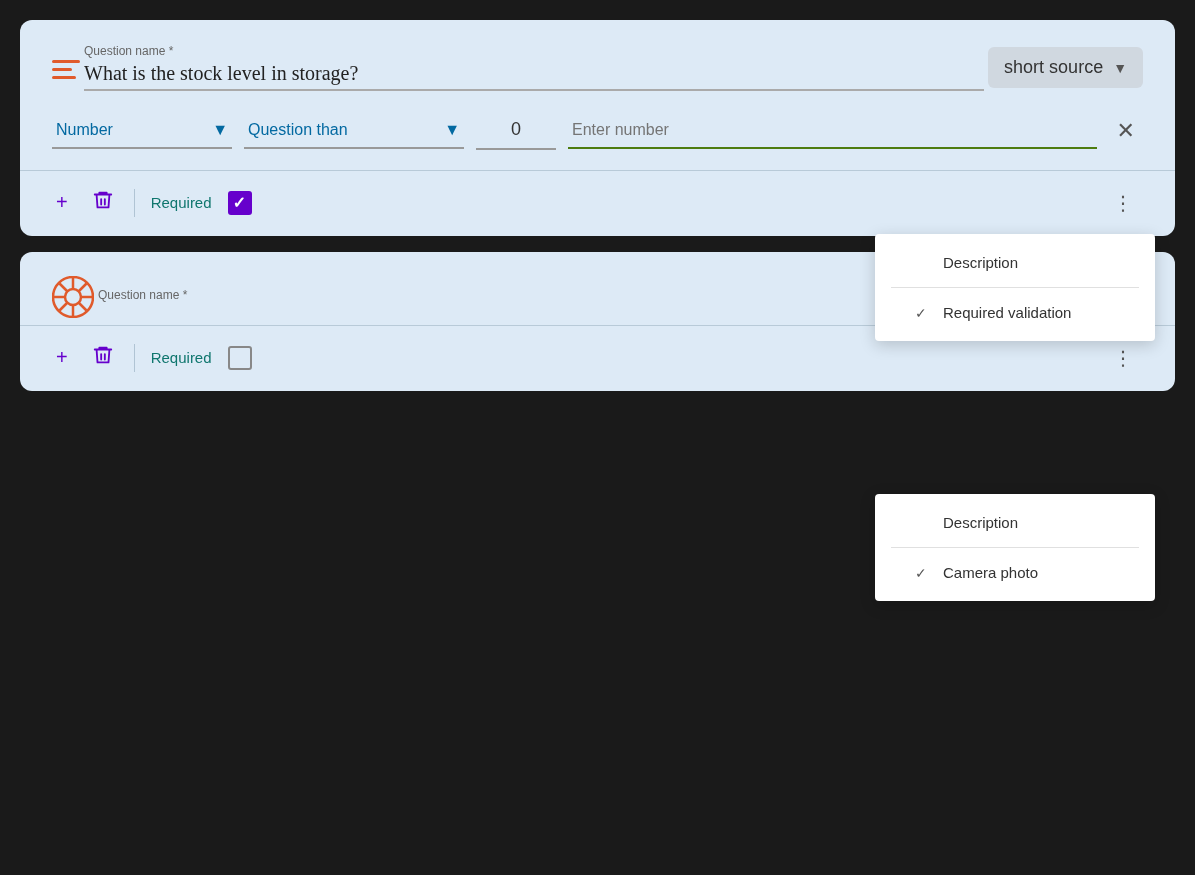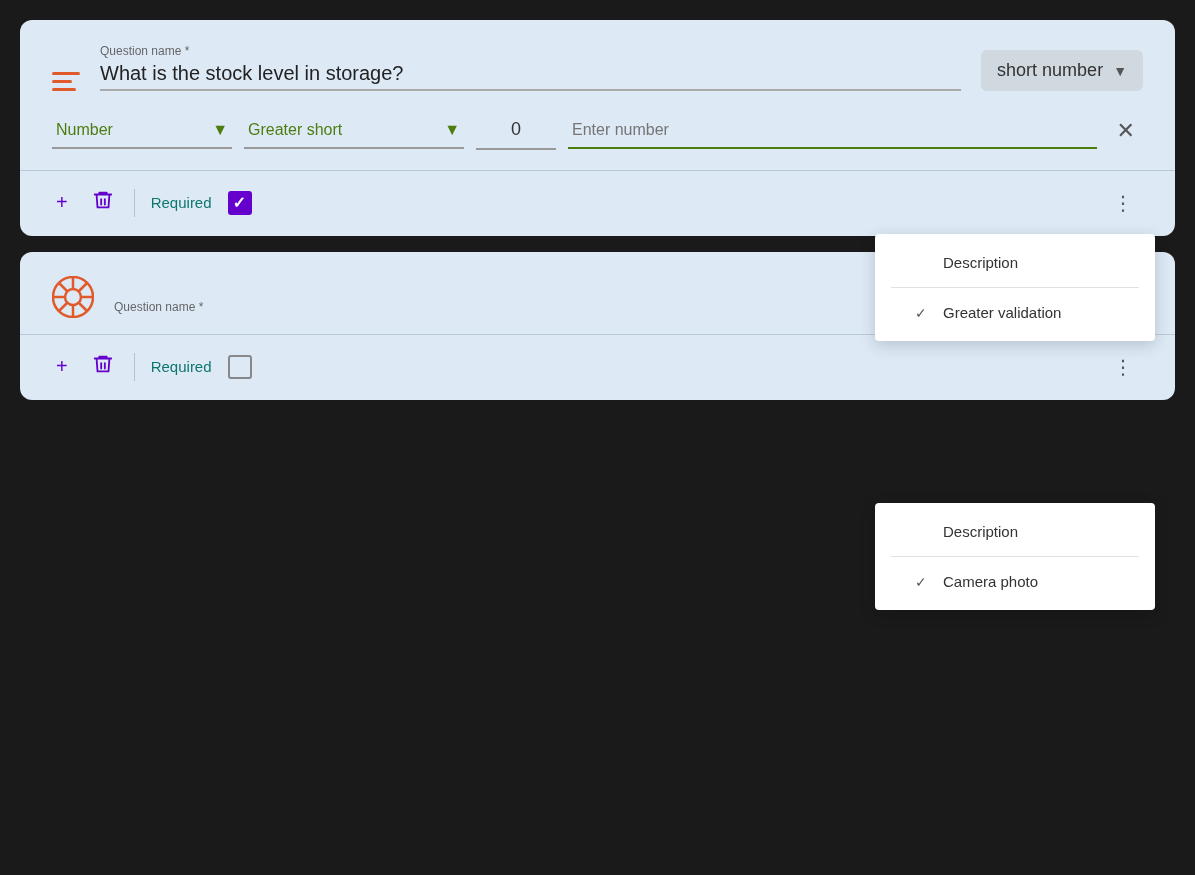--- a/index.html
+++ b/index.html
@@ -16,23 +16,23 @@
 
     .card {
       background: #ddeaf6;
       border-radius: 12px;
       padding: 24px 32px 0 32px;
       position: relative;
     }
 
     .card-header {
       display: flex;
-      align-items: flex-end;
-      gap: 20px;
-      margin-bottom: 16px;
+      align-items: center;
+      gap: 4px;
+      margin-bottom: 7px;
     }
 
     .icon-hamburger {
       display: flex;
       flex-direction: column;
       gap: 5px;
       margin-top: 4px;
       flex-shrink: 0;
     }
     .icon-hamburger span {
@@ -61,20 +61,21 @@
     }
     .question-input {
       font-size: 20px;
       color: #222;
       border: none;
       background: transparent;
       border-bottom: 2px solid #aaa;
       width: 100%;
       padding-bottom: 4px;
       outline: none;
+      font-family: Liberation Serif, serif;
     }
 
     .type-dropdown {
       background: #d0d8e0;
       border: none;
       border-radius: 6px;
       padding: 10px 16px;
       font-size: 18px;
       color: #333;
       cursor: pointer;
@@ -95,21 +96,21 @@
       gap: 12px;
       margin: 20px 0 20px 0;
     }
 
     .select-box {
       background: transparent;
       border: none;
       border-bottom: 2px solid #999;
       padding: 8px 4px;
       font-size: 16px;
-      color: #4d7c0f;
+      color: #0369a1;
       display: flex;
       align-items: flex-start;
       gap: 15px;
       cursor: pointer;
     }
     .select-box.number { width: 180px; }
     .select-box.condition { width: 220px; }
 
     .number-value {
       width: 80px;
@@ -269,32 +270,32 @@
     <div class="icon-hamburger">
       <span></span>
       <span></span>
       <span></span>
     </div>
     <div class="question-field">
       <div class="question-label">Question name *</div>
       <input class="question-input" type="text" value="What is the stock level in storage?" style="">
     </div>
     <button class="type-dropdown">
-      <span>short number</span>
+      <span>short source</span>
       <span class="chevron">▼</span>
     </button>
   </div>
 
   <div class="validation-row">
     <div class="select-box number">
       <span>Number</span>
       <span style="margin-left:auto;">▼</span>
     </div>
     <div class="select-box condition">
-      <span>Greater short</span>
+      <span>Question than</span>
       <span style="margin-left:auto;">▼</span>
     </div>
     <input class="number-value" type="text" value="0" style="">
     <input class="enter-number" type="text" placeholder="Enter number" style="">
     <button class="close-btn">✕</button>
   </div>
 
   <hr class="divider">
 
   <div class="card-footer">
@@ -310,21 +311,21 @@
     <button class="more-btn" style="margin-left: auto;">⋮</button>
 
     <div class="dropdown-menu" style="position:absolute; right:20px; bottom:-105px; width:280px;">
       <div class="dropdown-menu-item">
         <span class="check-mark empty">✓</span>
         <span>Description</span>
       </div>
       <hr class="dropdown-divider">
       <div class="dropdown-menu-item">
         <span class="check-mark">✓</span>
-        <span>Greater validation</span>
+        <span>Required validation</span>
       </div>
     </div>
   </div>
 </div>
 
 <div class="card card-2">
   <div class="card-header">
 
     <svg class="icon-aperture" viewBox="0 0 42 42" xmlns="http://www.w3.org/2000/svg">
       <circle cx="21" cy="21" r="20" fill="none" stroke="#e05a2b" stroke-width="2.5"></circle>

